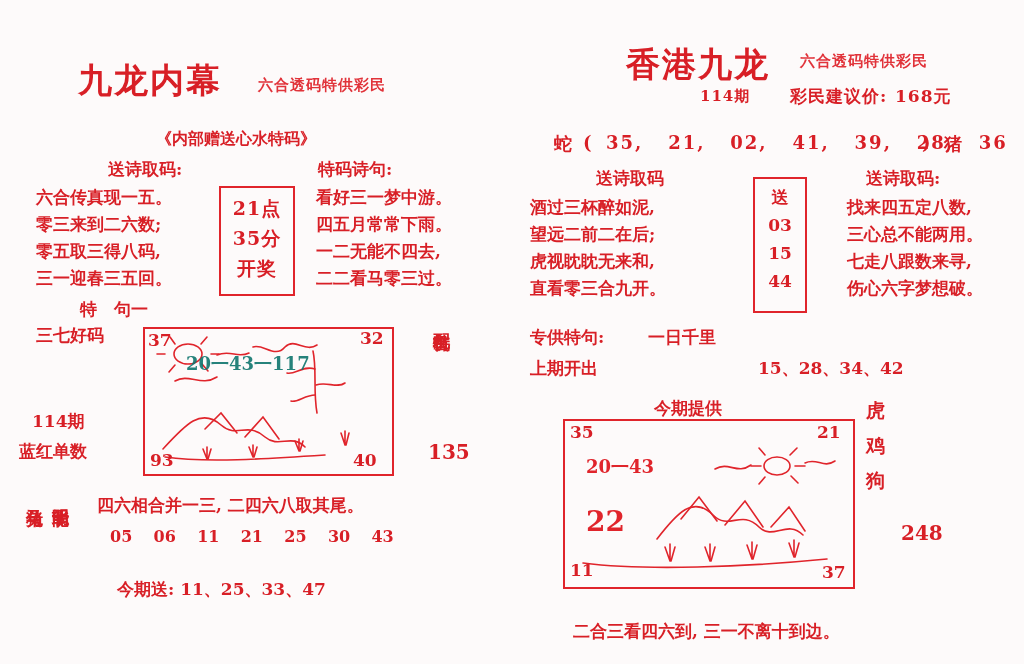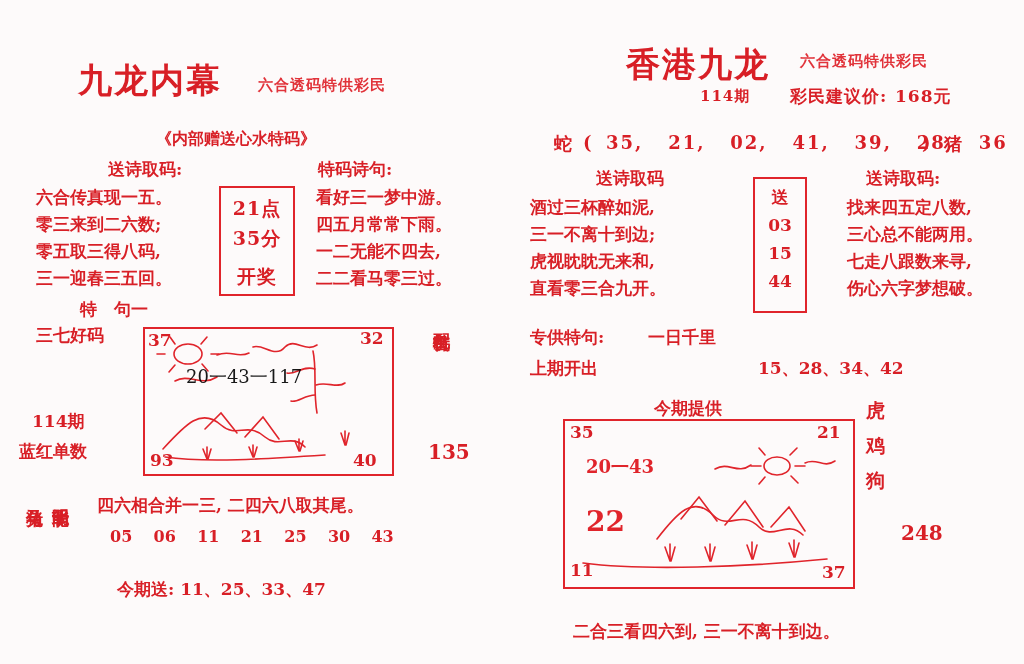--- a/index.html
+++ b/index.html
@@ -63,21 +63,21 @@
   .stamp {
     position: absolute;
     border: 2px solid #e0242b;
     text-align: center;
     font-family: "DejaVu Serif", serif;
     font-weight: bold;
     color: #d81f26;
   }
   .stamp .l1 { font-size: 19px; margin-top: 8px; letter-spacing:1px;}
   .stamp .l2 { font-size: 19px; margin-top: 4px; letter-spacing:1px;}
-  .stamp .l3 { font-size: 19px; margin-top: 12px; letter-spacing:1px;}
+  .stamp .l3 { font-size: 19px; margin-top: 4px; letter-spacing:1px;}
 
   
   .frame {
     position: absolute;
     border: 2px solid #e0242b;
     background: transparent;
   }
   .scribble { position: absolute; pointer-events: none; }
 
   .vert {
@@ -201,21 +201,21 @@
         <path d="M150 112 l4 10 M154 110 l0 12 M158 112 l-3 10"></path>
         <path d="M196 104 l4 12 M200 102 l0 14 M204 104 l-3 12"></path>
         <path d="M20 128 C60 134, 120 130, 180 126"></path>
       </g>
     </svg>
   </div>
   <div class="abs big-num" style="left:148px; top:330px; font-size:17px;">37</div>
   <div class="abs big-num" style="left:360px; top:328px; font-size:17px;">32</div>
   <div class="abs big-num" style="left:150px; top:450px; font-size:17px;">93</div>
   <div class="abs big-num" style="left:353px; top:450px; font-size:17px;">40</div>
-  <div class="abs" style="left:186px; top:365px; font-family:'DejaVu Serif',serif; font-size:18px; font-weight:normal; color:#000000; opacity:.9;">20一43一117</div>
+  <div class="abs" style="left:186px; top:352px; font-family:'DejaVu Serif',serif; font-size:18px; font-weight:bold; color:#0f766e; opacity:.9;">20一43一117</div>
 
   <div class="abs vert" style="left:431px; top:320px; font-size:17px;">特配玄机</div>
   <div class="abs big-num" style="left:428px; top:440px; font-size:20px;">135</div>
 
   <div class="abs" style="left:32px; top:410px; font-family:'DejaVu Serif',serif; font-size:17px; font-weight:bold; color:#d81f26;">114期</div>
   <div class="abs" style="left:19px; top:440px; font-family:'DejaVu Serif',serif; font-size:17px; font-weight:bold; color:#d81f26;">蓝红单数</div>
 
   <div class="abs vert" style="left:24px; top:496px; font-size:17px;">猪兔马</div>
   <div class="abs vert" style="left:50px; top:496px; font-size:17px;">聪明能干</div>
 
@@ -242,21 +242,21 @@
   <div class="abs zodiac-line" style="left:583px; top:132px;">(</div>
   <div class="abs zodiac-line" style="left:606px; top:132px;">
     <span>35</span><span>,&nbsp;&nbsp;&nbsp;</span><span>21</span><span>,&nbsp;&nbsp;&nbsp;</span><span>02</span><span>,&nbsp;&nbsp;&nbsp;</span><span>41</span><span>,&nbsp;&nbsp;&nbsp;</span><span>39</span><span>,&nbsp;&nbsp;&nbsp;</span><span>28</span><span>,&nbsp;&nbsp;&nbsp;</span><span>36</span>
   </div>
   <div class="abs zodiac-line" style="left:922px; top:132px;">)</div>
   <div class="abs zodiac-line" style="left:944px; top:132px;">猪</div>
 
   <div class="abs label" style="left:596px; top:167px;text-align:center;">送诗取码</div>
   <div class="abs verse" style="left:530px; top:194px;">
     <div>酒过三杯醉如泥,</div>
-    <div>三一不离十到边;</div>
+    <div>望远二前二在后;</div>
     <div>虎视眈眈无来和,</div>
     <div>直看零三合九开。</div>
   </div>
 
   <div class="songbox" style="left:753px; top:177px; width:50px; height:128px;">
     <div>送</div>
     <div>03</div>
     <div>15</div>
     <div>44</div>
   </div>

